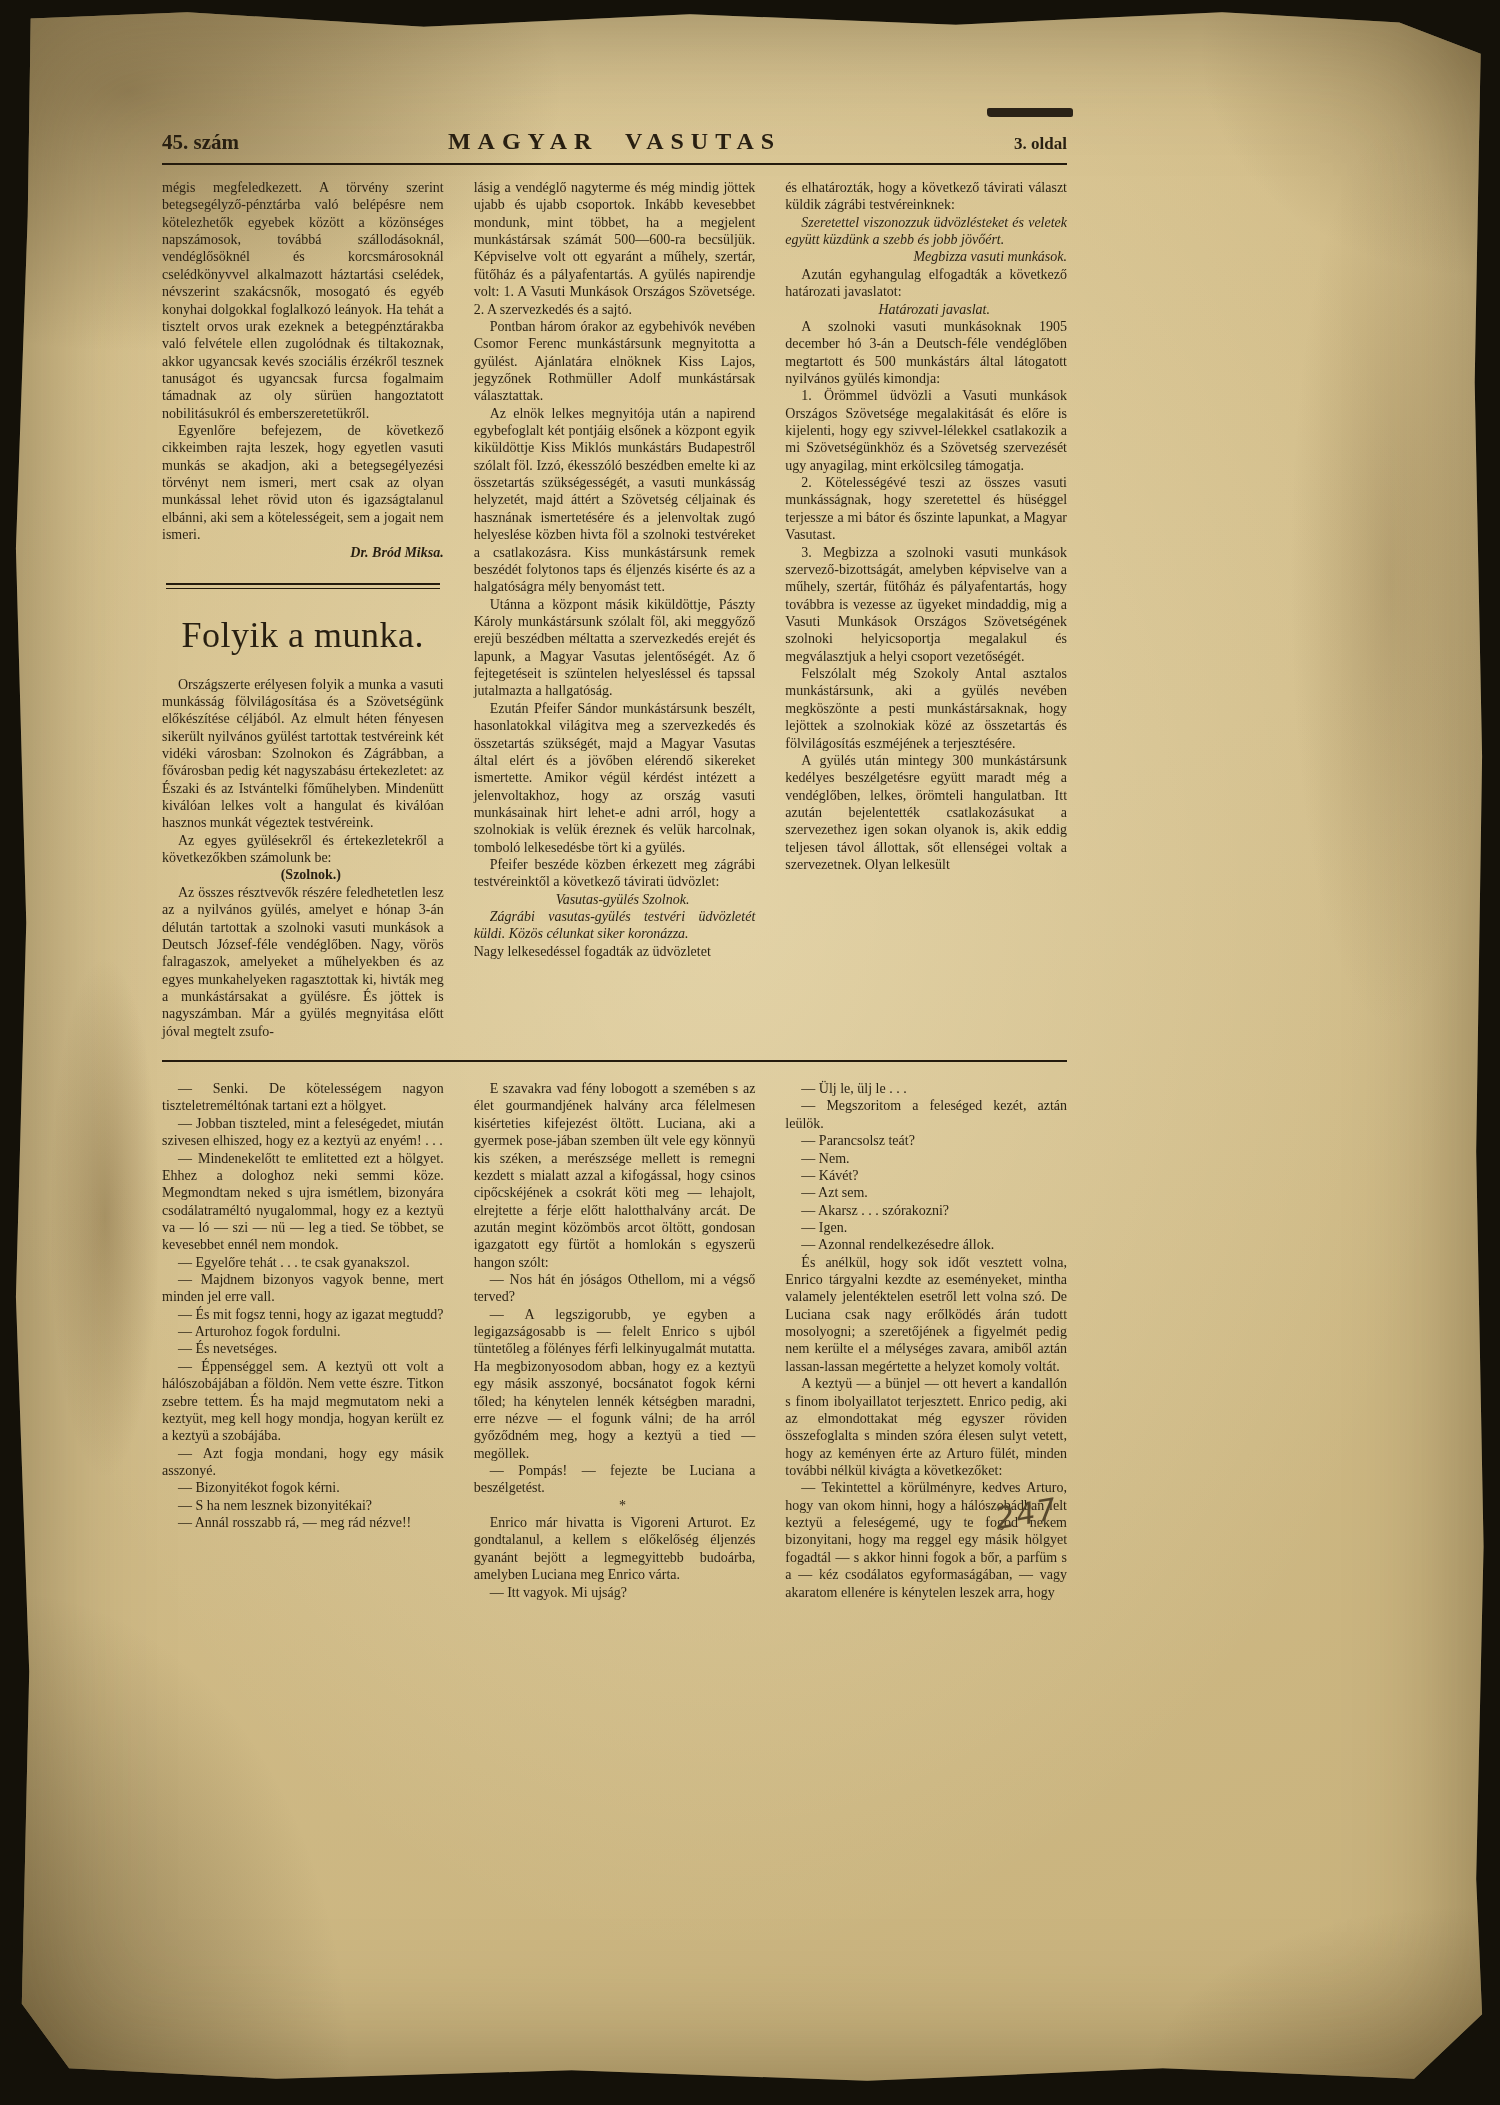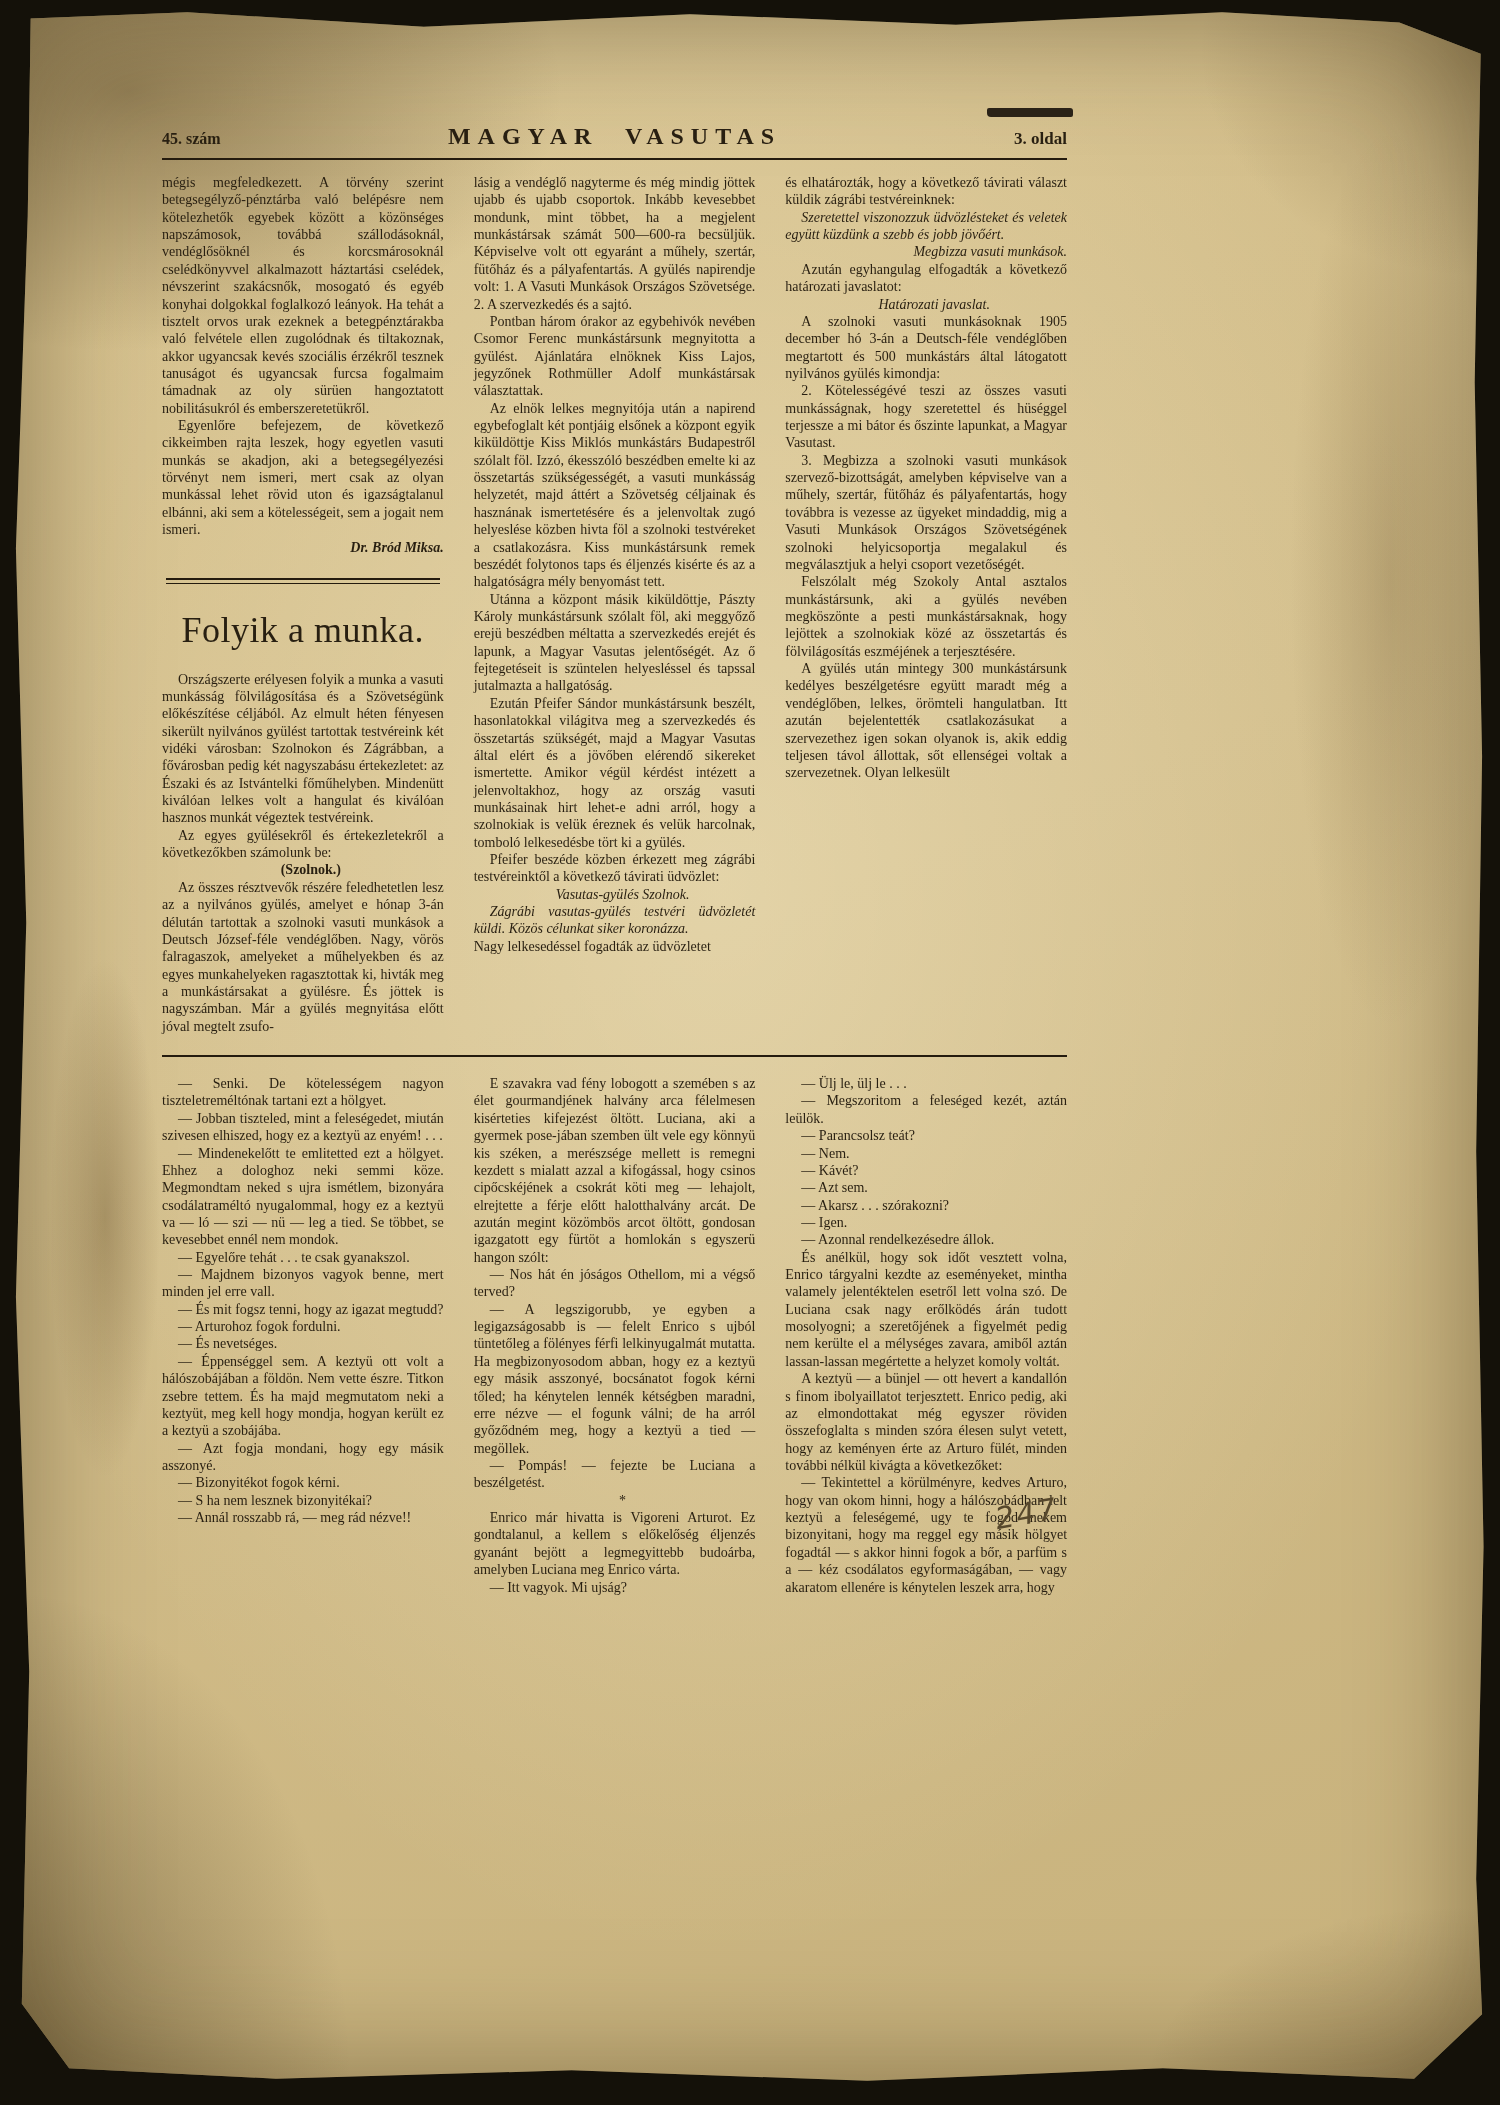--- a/index.html
+++ b/index.html
@@ -33,21 +33,21 @@
     left: 1280px; top: 120px; width: 200px; height: 900px;
     background: radial-gradient(closest-side, rgba(96,72,34,0.22), transparent);
   }
   .content {
     position: absolute;
     left: 152px; top: 74px; width: 905px;
     color: #281f11;
   }
   
   .masthead { display: flex; align-items: baseline; position: relative; }
-  .issue  { width: 170px; font-size: 16px; font-weight: bold; margin-top: 48px; }
+  .issue  { width: 170px; font-size: 21px; font-weight: bold; margin-top: 48px; }
   .title  { flex: 1; margin: 0; text-align: center; font-size: 24px; font-weight: bold; letter-spacing: 7px; word-spacing: 14px; }
   .pageno { width: 170px; text-align: right; font-size: 17px; font-weight: bold; }
   .ink-smudge { position: absolute; right: -6px; top: 26px; width: 86px; height: 9px; background: #17110a; border-radius: 2px 3px 2px 4px; opacity: .9; }
   .header-rule { border-top: 2px solid #241b0e; margin-top: 8px; }
   
   .columns { display: flex; gap: 30px; }
   .top-section { margin-top: 14px; }
   .col { flex: 1 1 0; font-size: 14px; line-height: 1.24; text-align: justify; hyphens: auto; }
   p.para { margin: 0; text-indent: 16px; }
   p.cont { text-indent: 0; }
@@ -112,20 +112,21 @@
         <p class="para cont spaced-top">Nagy lelkesedéssel fogadták az üdvözletet</p>
       </div>
 
       <div class="col">
         <p class="para cont">és elhatározták, hogy a következő távirati választ küldik zágrábi testvéreinknek:</p>
         <p class="para telegram">Szeretettel viszonozzuk üdvözlésteket és veletek együtt küzdünk a szebb és jobb jövőért.</p>
         <p class="para telegram-sign">Megbizza vasuti munkások.</p>
         <p class="para">Azután egyhangulag elfogadták a következő határozati javaslatot:</p>
         <p class="para resolution-title">Határozati javaslat.</p>
         <p class="para">A szolnoki vasuti munkásoknak 1905 december hó 3-án a Deutsch-féle vendéglőben megtartott és 500 munkástárs által látogatott nyilvános gyülés kimondja:</p>
+        <p class="para">1. Örömmel üdvözli a Vasuti munkások Országos Szövetsége megalakitását és előre is kijelenti, hogy egy szivvel-lélekkel csatlakozik a mi Szövetségünkhöz és a Szövetség szervezését ugy anyagilag, mint erkölcsileg támogatja.</p>
         <p class="para">2. Kötelességévé teszi az összes vasuti munkásságnak, hogy szeretettel és hüséggel terjessze a mi bátor és őszinte lapunkat, a Magyar Vasutast.</p>
         <p class="para">3. Megbizza a szolnoki vasuti munkások szervező-bizottságát, amelyben képviselve van a műhely, szertár, fütőház és pályafentartás, hogy továbbra is vezesse az ügyeket mindaddig, mig a Vasuti Munkások Országos Szövetségének szolnoki helyicsoportja megalakul és megválasztjuk a helyi csoport vezetőségét.</p>
         <p class="para">Felszólalt még Szokoly Antal asztalos munkástársunk, aki a gyülés nevében megköszönte a pesti munkástársaknak, hogy lejöttek a szolnokiak közé az összetartás és fölvilágosítás eszméjének a terjesztésére.</p>
         <p class="para">A gyülés után mintegy 300 munkástársunk kedélyes beszélgetésre együtt maradt még a vendéglőben, lelkes, örömteli hangulatban. Itt azután bejelentették csatlakozásukat a szervezethez igen sokan olyanok is, akik eddig teljesen távol állottak, sőt ellenségei voltak a szervezetnek. Olyan lelkesült</p>
       </div>
 
     </section>
 
     <div class="mid-rule"></div>
 

